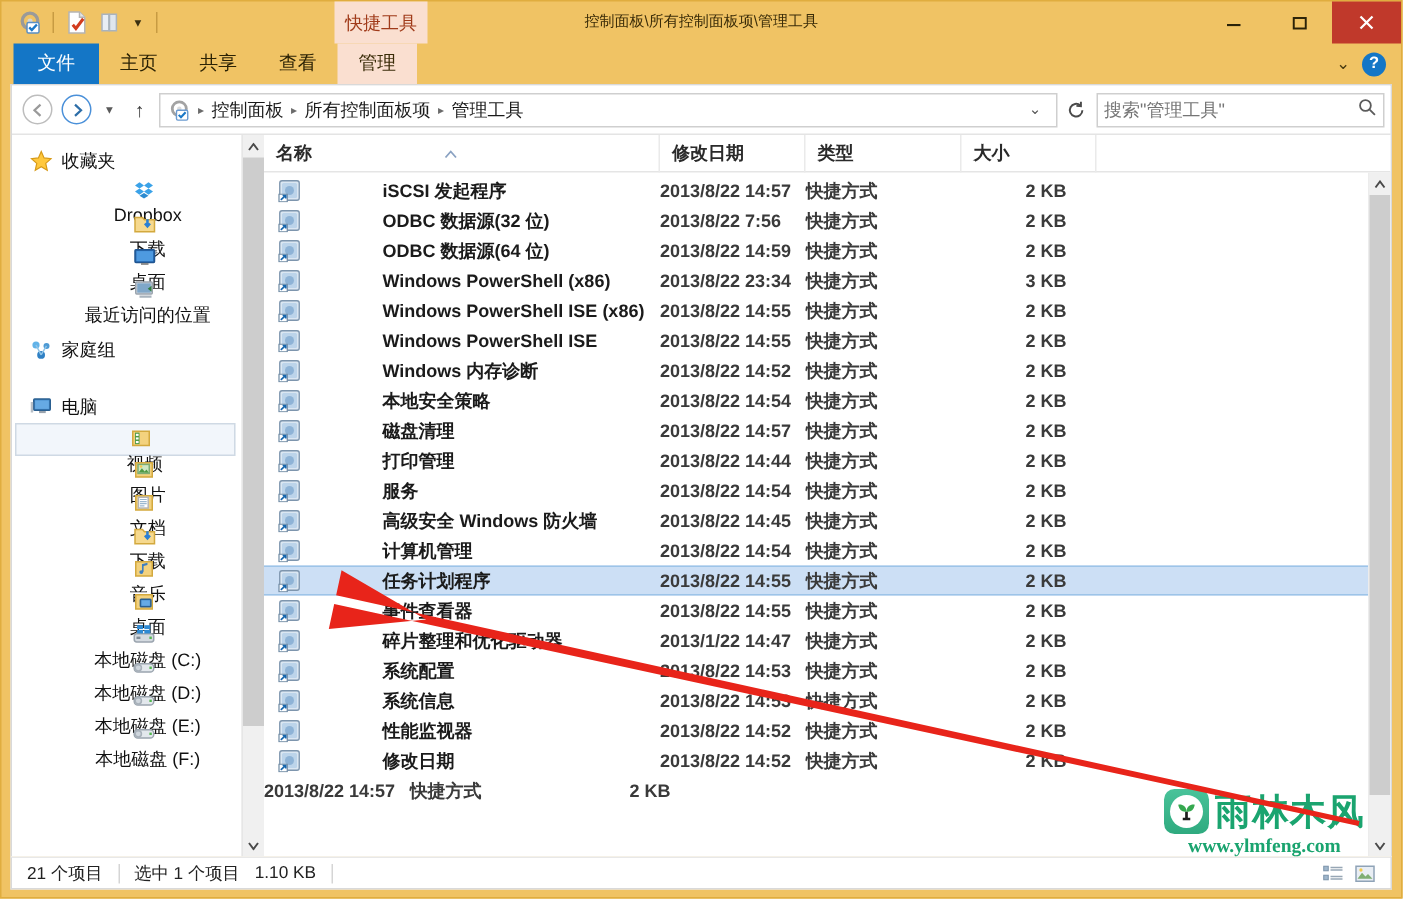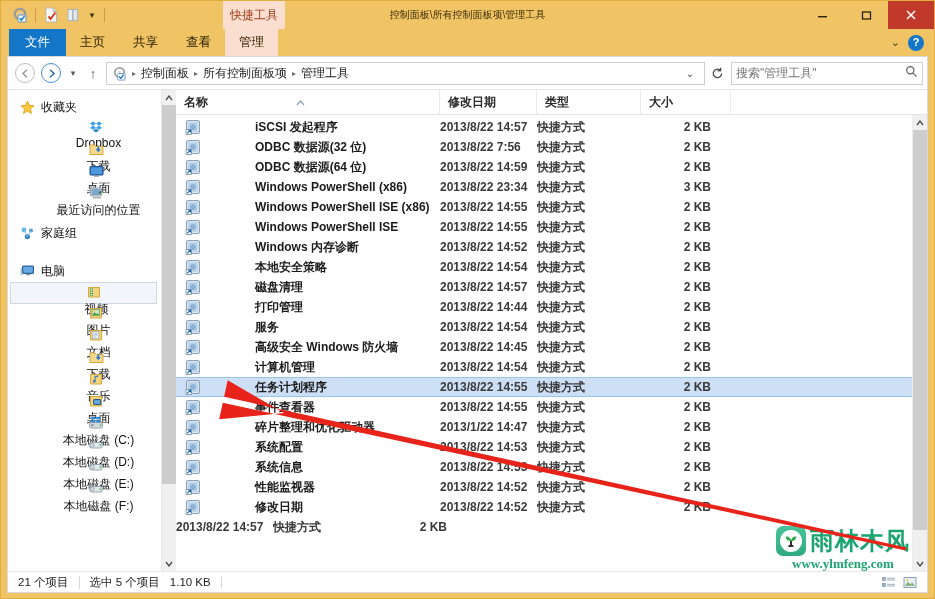--- a/index.html
+++ b/index.html
@@ -1144,21 +1144,21 @@
             </div>
           </div>
         </div>
       </div>
     </div>
   </div>
 
   <div class="statusbar">
     <span class="st-seg">21 个项目</span>
     <span class="st-div"></span>
-    <span class="st-seg">选中 5 个项目</span>
+    <span class="st-seg">选中 1 个项目</span>
     <span class="st-seg">1.10 KB</span>
     <span class="st-div"></span>
     <span class="st-spacer"></span>
     <span class="st-viewbtns">
       <span class="vbtn">
         <svg width="14" height="13" viewBox="0 0 14 13">
           <rect x="0.5" y="1.5" width="3" height="3" fill="#9fb6cc" stroke="#7d94ab" stroke-width="0.7"></rect>
           <rect x="0.5" y="7.5" width="3" height="3" fill="#9fb6cc" stroke="#7d94ab" stroke-width="0.7"></rect>
           <path d="M5 2.3 h8 M5 4 h8 M5 8.3 h8 M5 10 h8" stroke="#97a6b5" stroke-width="0.9"></path>
         </svg>

